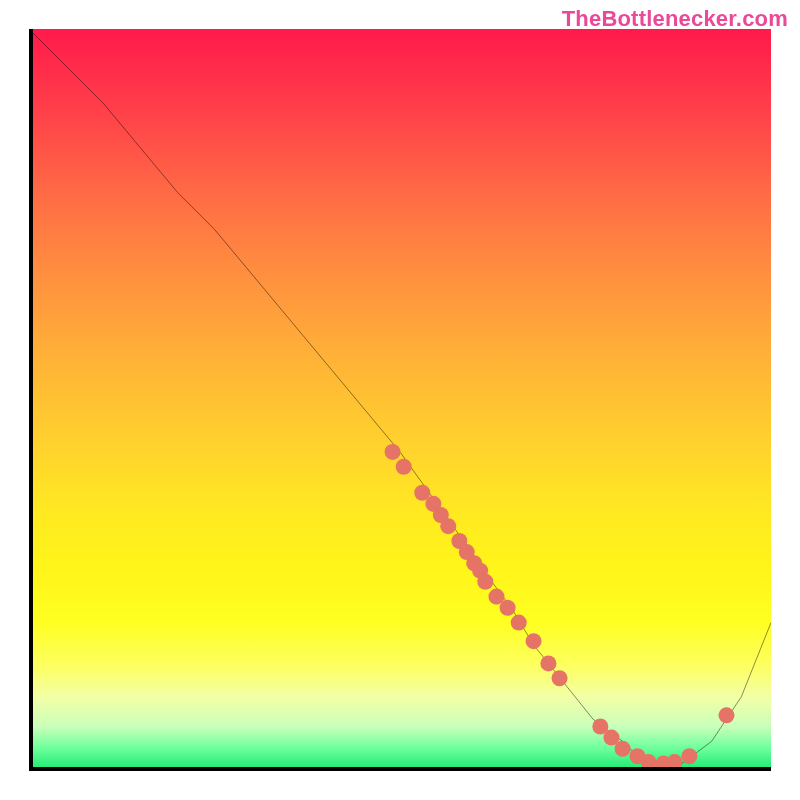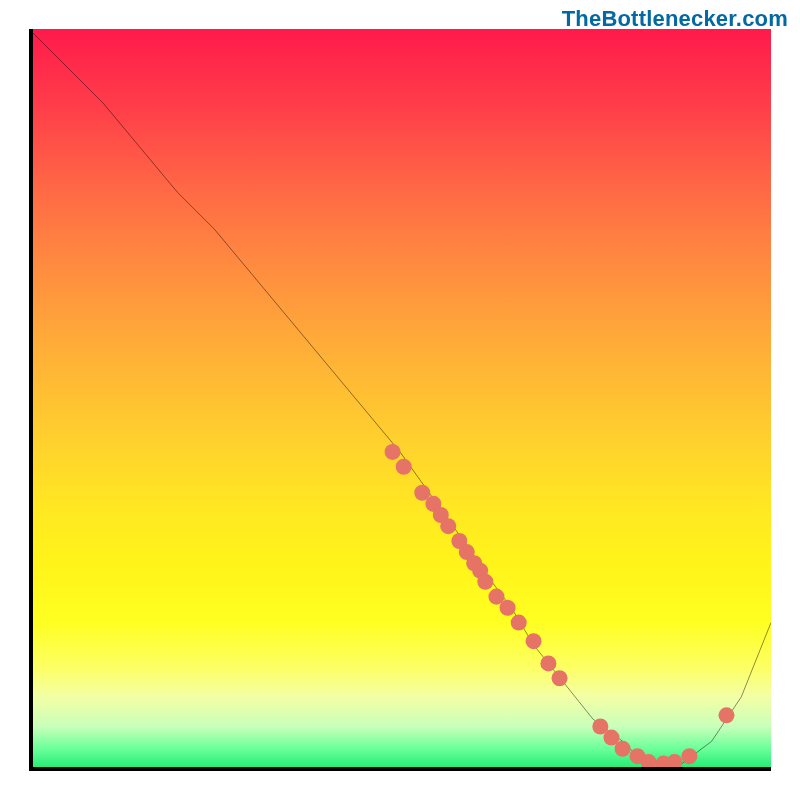--- a/index.html
+++ b/index.html
@@ -13,21 +13,21 @@
   .page-wrap {
     position: relative;
     width: 800px;
     height: 800px;
   }
   .attribution {
     position: absolute;
     top: 6px;
     right: 12px;
     z-index: 50;
-    color: #0369a1;
+    color: #ec4899;
     font-family: Arial, Helvetica, sans-serif;
     font-size: 22px;
     font-weight: 600;
     letter-spacing: 0.2px;
   }
   .plot-area {
     position: absolute;
     left: 29px;
     top: 29px;
     width: 742px;

